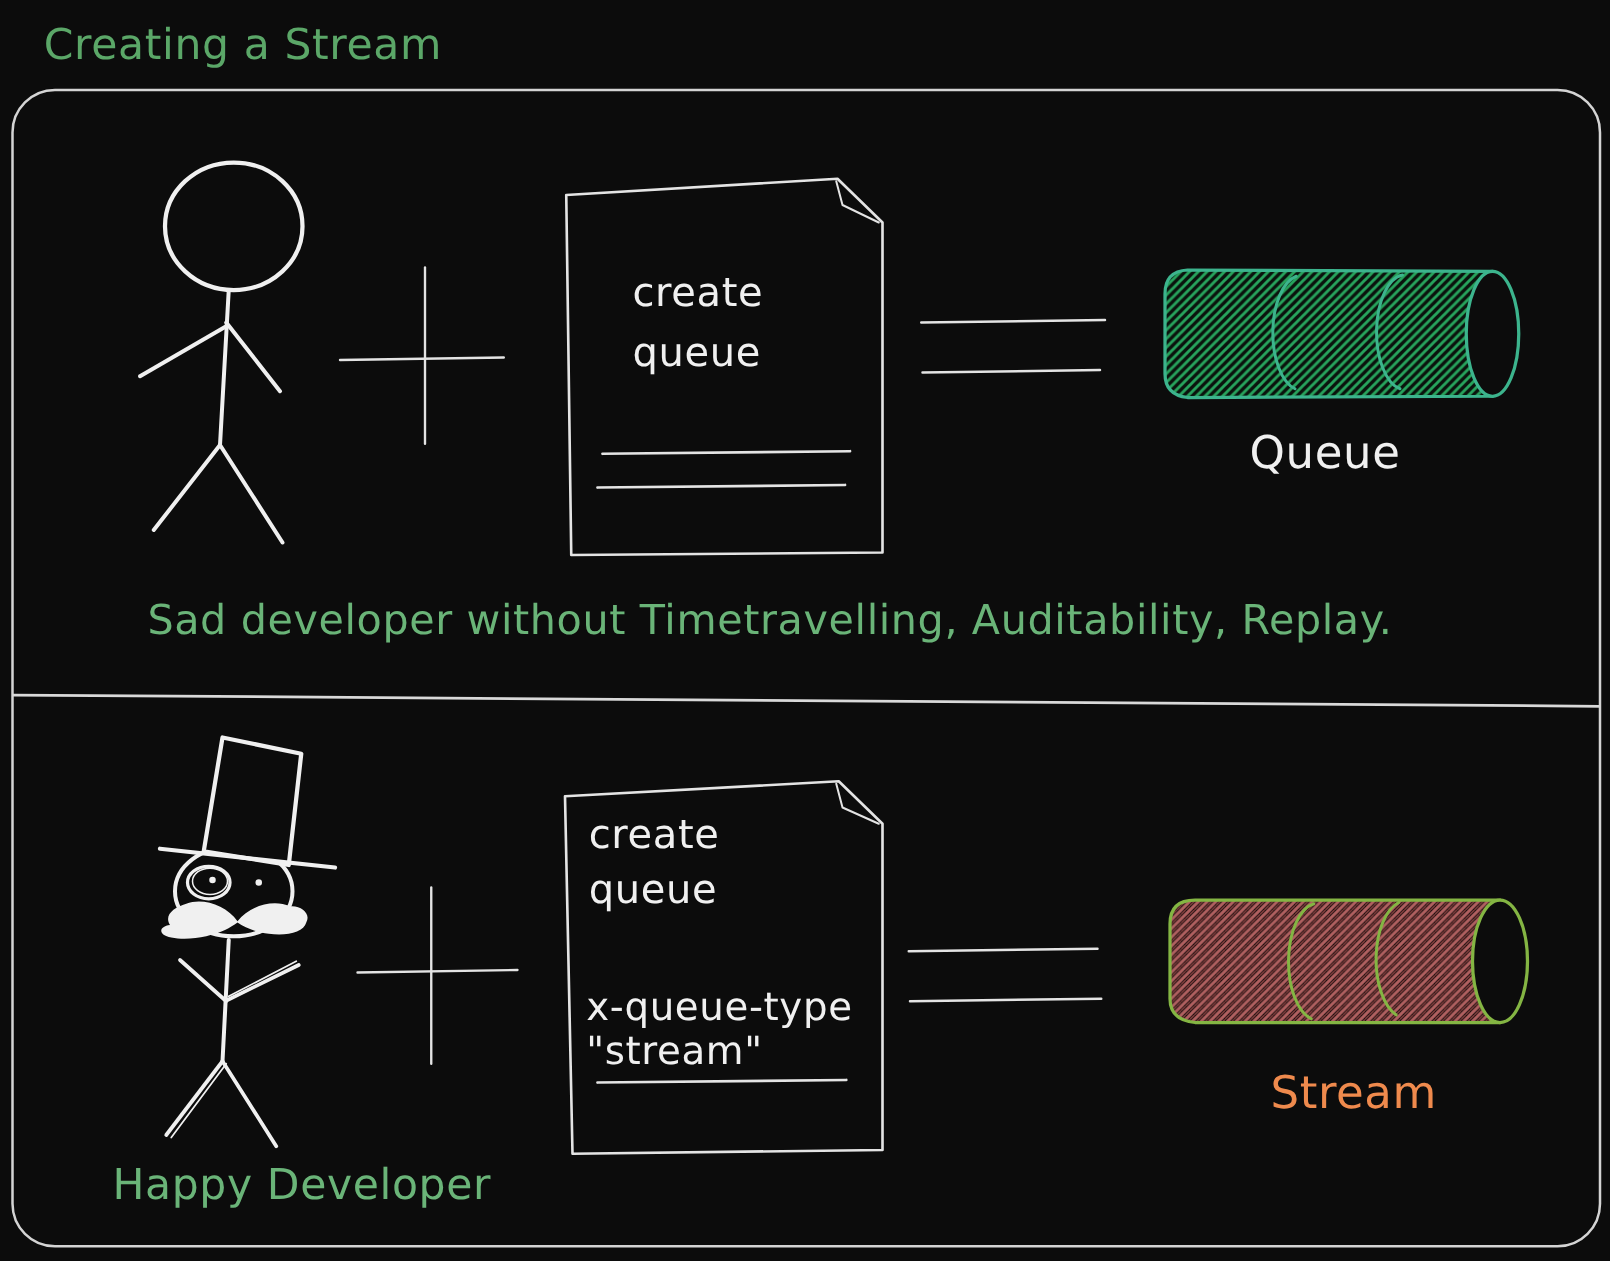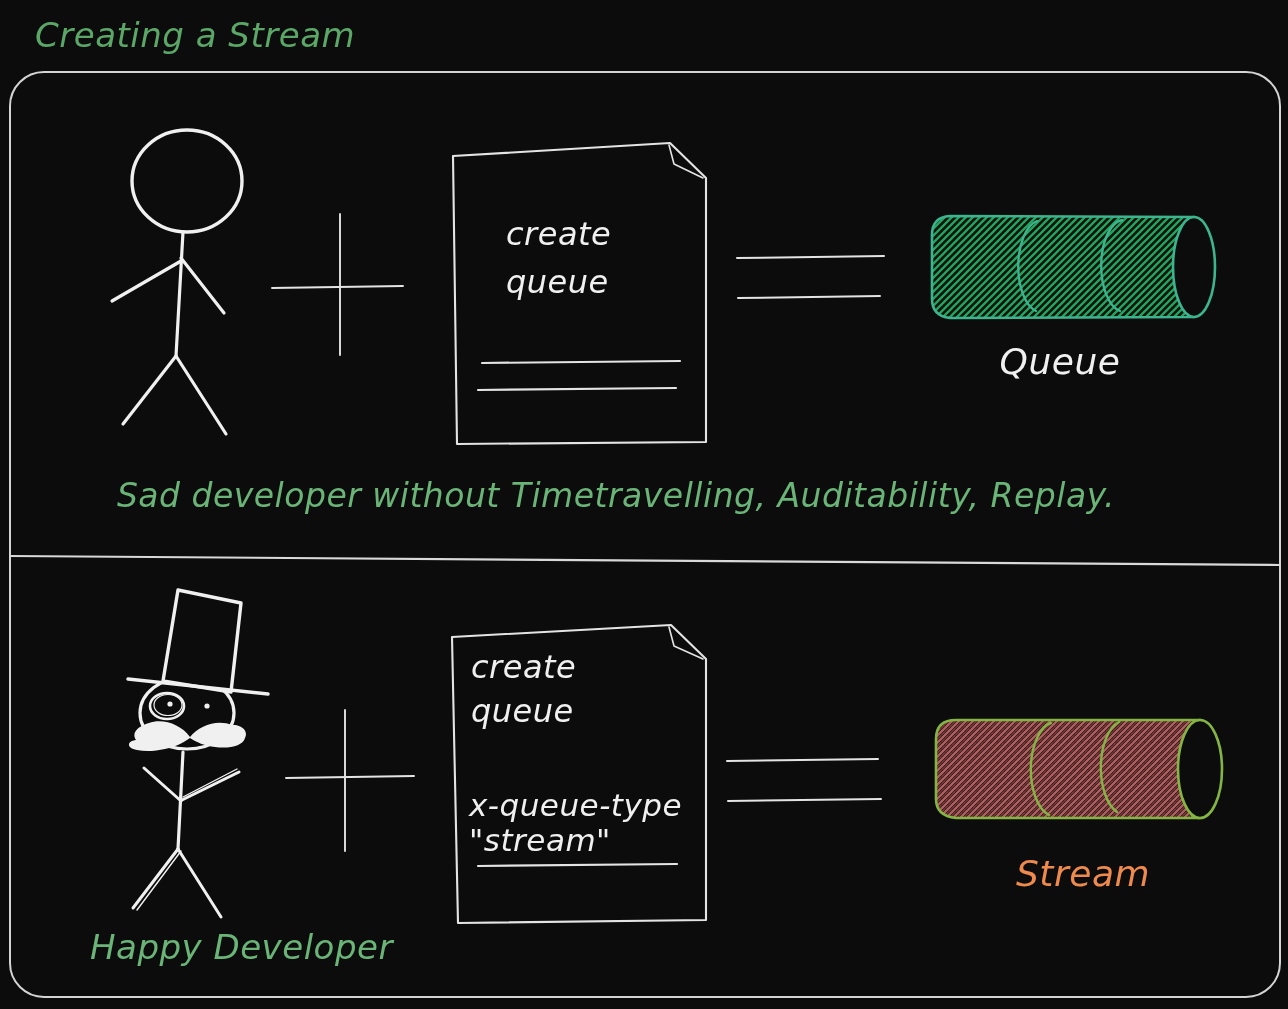--- a/index.html
+++ b/index.html
@@ -3,21 +3,21 @@
 <meta charset="utf-8">
 <style>
   :root{
     --background:#0c0c0c; --frame:#d4d4d4; --ink:#f0f0f0; --ink-dim:#e4e4e4;
     --green-text:#5ba768; --caption-green:#6ab478;
     --queue-outline:#3cb48d; --queue-hatch:#27a35c;
     --stream-outline:#84b543; --stream-hatch-light:#b06060; --stream-hatch-dark:#803c3c;
     --stream-label:#ef8a4d;
   }
   html,body{margin:0;padding:0;background:var(--background);}
-  .stage{width:1288px;height:1009px;position:relative;background:var(--background);overflow:hidden;font-style:italic;}
+  .stage{width:1288px;height:1009px;position:relative;background:var(--background);overflow:hidden;}
   svg text{font-family:"DejaVu Sans",sans-serif;letter-spacing:0.5px;}
   .line-ink{stroke:var(--ink);fill:none;stroke-linecap:round;stroke-linejoin:round;}
   .thin-ink{stroke:var(--ink-dim);fill:none;stroke-linecap:round;}
   .doc-outline{stroke:var(--ink-dim);fill:none;stroke-linejoin:round;stroke-linecap:round;}
   .fill-ink{fill:var(--ink);stroke:none;}
   .frame{stroke:var(--frame);fill:none;}
   .text-green{fill:var(--green-text);}
   .text-caption{fill:var(--caption-green);}
   .text-ink{fill:var(--ink);}
   .text-stream{fill:var(--stream-label);}

